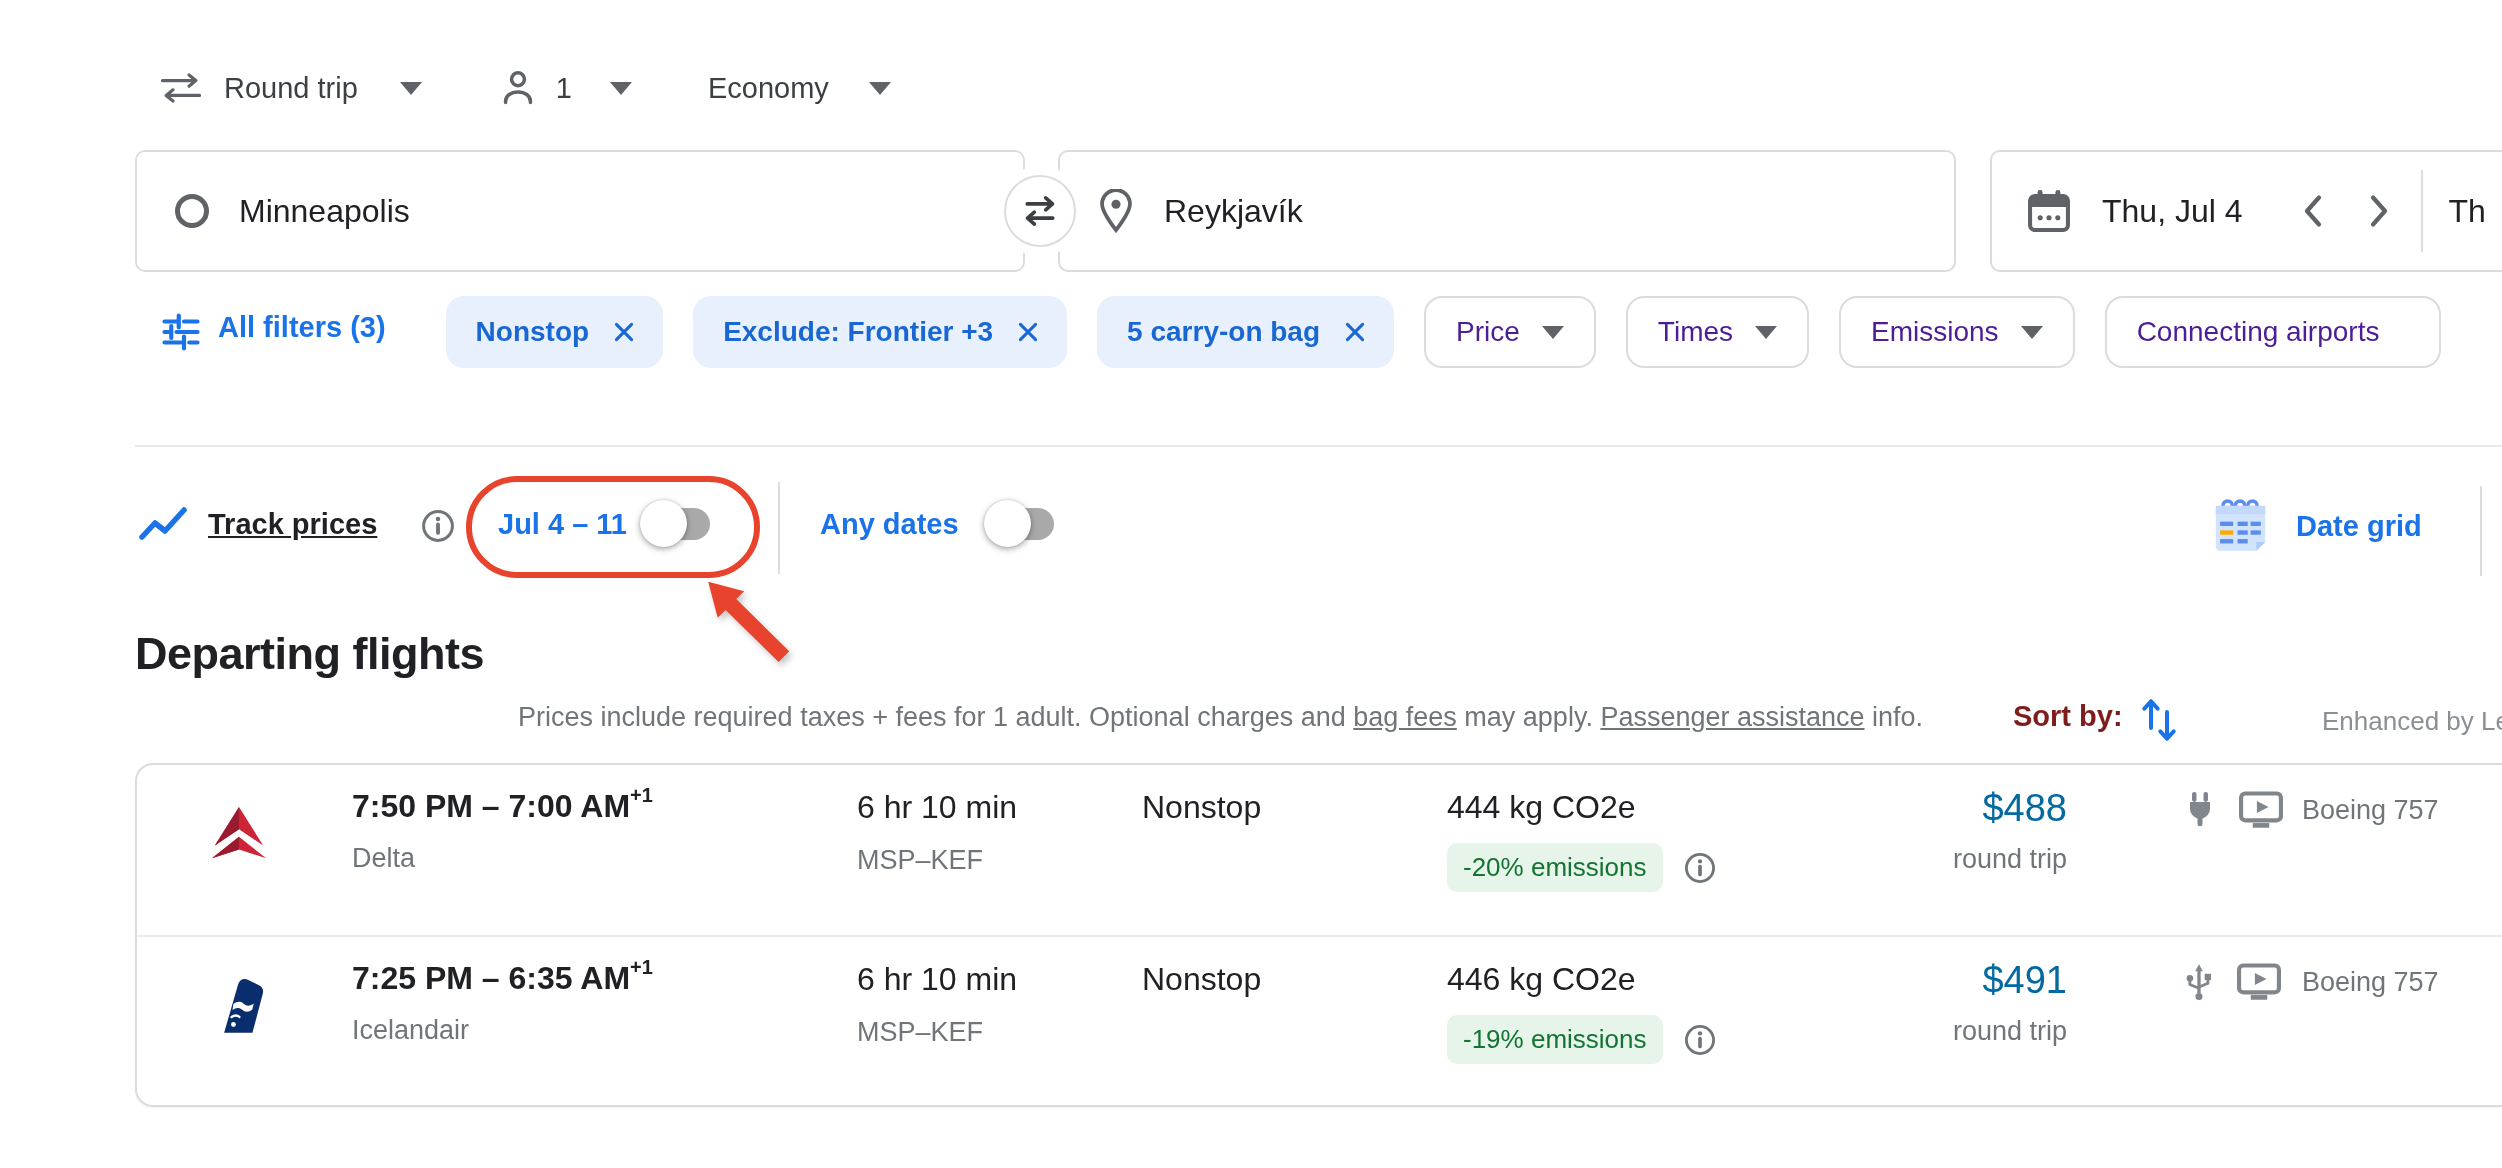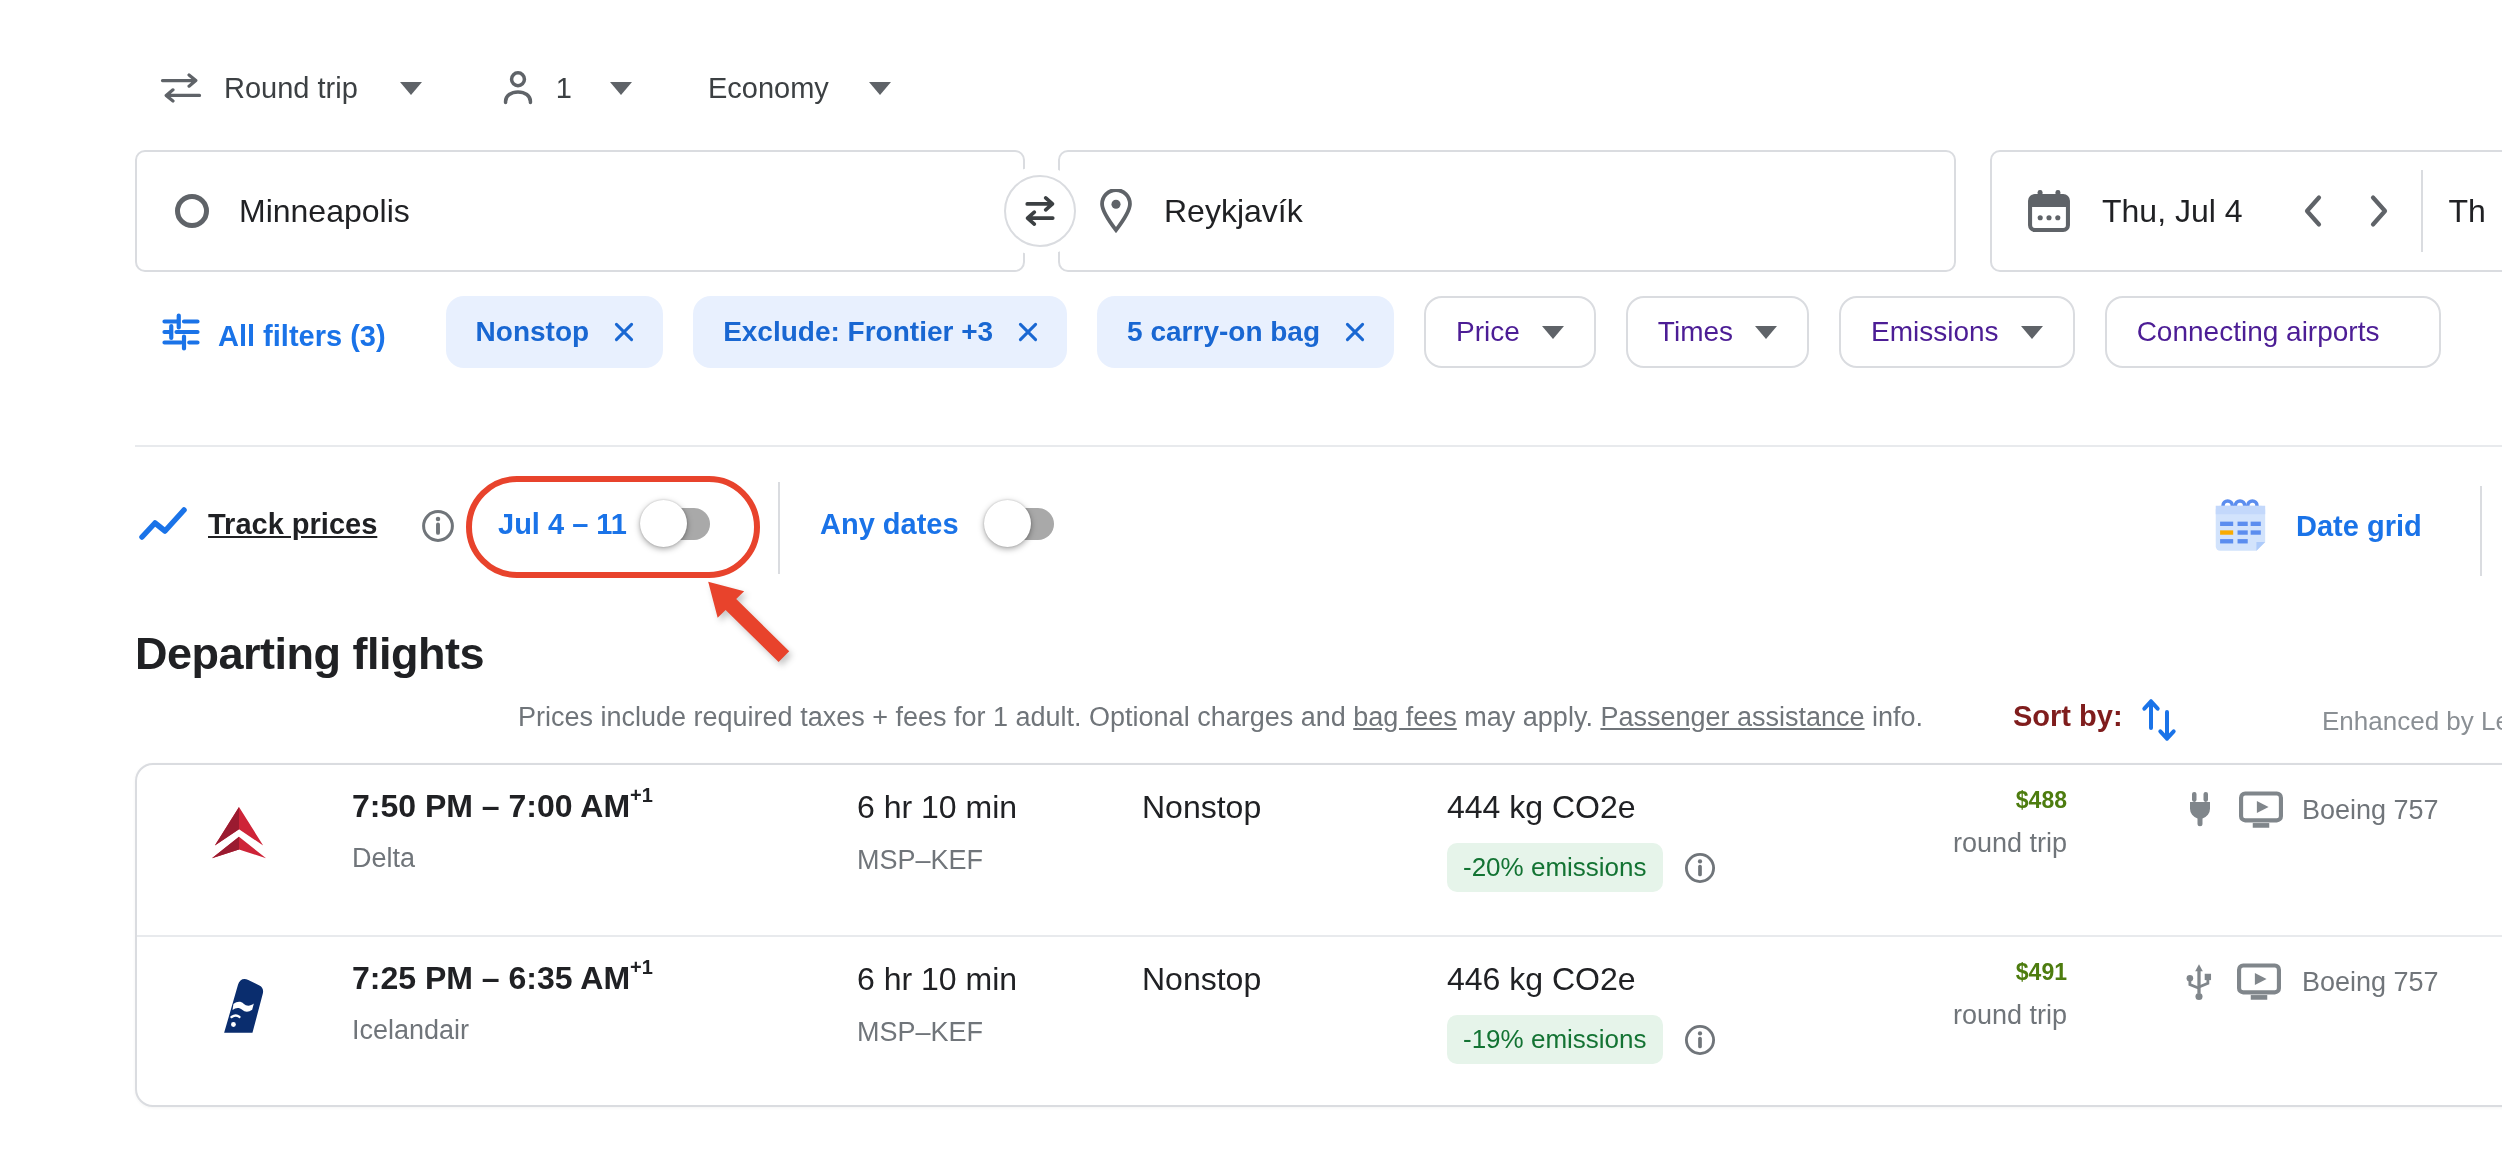--- a/index.html
+++ b/index.html
@@ -19,21 +19,21 @@
   .field-date{left:1990px;width:600px;padding-left:34px;}
   .ring{width:24px;height:24px;border:5px solid #5f6368;border-radius:50%;flex:0 0 auto;}
   .field-text{margin-left:30px;white-space:nowrap;}
   .swap-circle{position:absolute;left:1004px;top:175px;width:72px;height:72px;border-radius:50%;
                background:#fff;border:2px solid #dadce0;box-sizing:border-box;box-shadow:0 0 0 9px #fff;
                display:flex;align-items:center;justify-content:center;cursor:pointer;}
   .date-nav{display:flex;align-items:center;}
   .vline{width:2px;background:#dadce0;}
   
   .filterbar{position:absolute;left:160px;top:296px;display:flex;align-items:center;gap:30px;}
-  .allfilters{display:flex;align-items:flex-end;color:#1a73e8;font-size:29px;font-weight:bold;background:none;border:none;padding:0;margin-right:30px;cursor:pointer;font-family:inherit;}
+  .allfilters{display:flex;align-items:flex-start;color:#1a73e8;font-size:29px;font-weight:bold;background:none;border:none;padding:0;margin-right:30px;cursor:pointer;font-family:inherit;}
   .allfilters span{margin-left:16px;}
   .chip{display:flex;align-items:center;height:72px;border-radius:18px;font-size:28px;box-sizing:border-box;cursor:pointer;white-space:nowrap;}
   .chip.blue{background:#e8f0fe;color:#1967d2;padding:0 26px 0 30px;font-weight:bold;}
   .chip.blue .x{margin-left:22px;}
   .chip.outline{border:2px solid #dadce0;color:#4c1d95;padding:16px 30px;background:#fff;}
   .chip.outline .caret{margin-left:22px;}
   
   .hr{position:absolute;left:135px;right:0;top:445px;border-top:2px solid #e8eaed;}
   
   .abs{position:absolute;}
@@ -61,21 +61,21 @@
   .sub{font-size:27px;color:#70757a;white-space:nowrap;}
   .airline{position:absolute;left:215px;top:78px;}
   .duration{position:absolute;left:720px;top:24px;font-size:32px;color:#202124;}
   .route{position:absolute;left:720px;top:80px;}
   .stops{position:absolute;left:1005px;top:24px;font-size:32px;color:#202124;}
   .co2{position:absolute;left:1310px;top:24px;font-size:32px;color:#202124;}
   .badgerow{position:absolute;left:1310px;top:78px;display:flex;align-items:center;}
   .badge{background:#e6f4ea;color:#137333;font-size:26px;padding:9px 16px;border-radius:10px;white-space:nowrap;}
   .badgerow .info{margin-left:20px;}
   .priceblock{position:absolute;left:1690px;top:22px;width:240px;text-align:right;}
-  .price{font-size:23px;font-weight:bold;color:#4d7c0f;}
+  .price{font-size:38px;font-weight:normal;color:#0369a1;}
   .pricequal{font-size:27px;color:#70757a;margin-top:14px;}
   .amenities{position:absolute;left:2048px;top:26px;display:flex;align-items:center;gap:24px;}
   .aircraft{position:absolute;left:2165px;top:30px;}
   svg{display:block;}
 </style>
 </head>
 <body>
 
 <div id="app">
 

